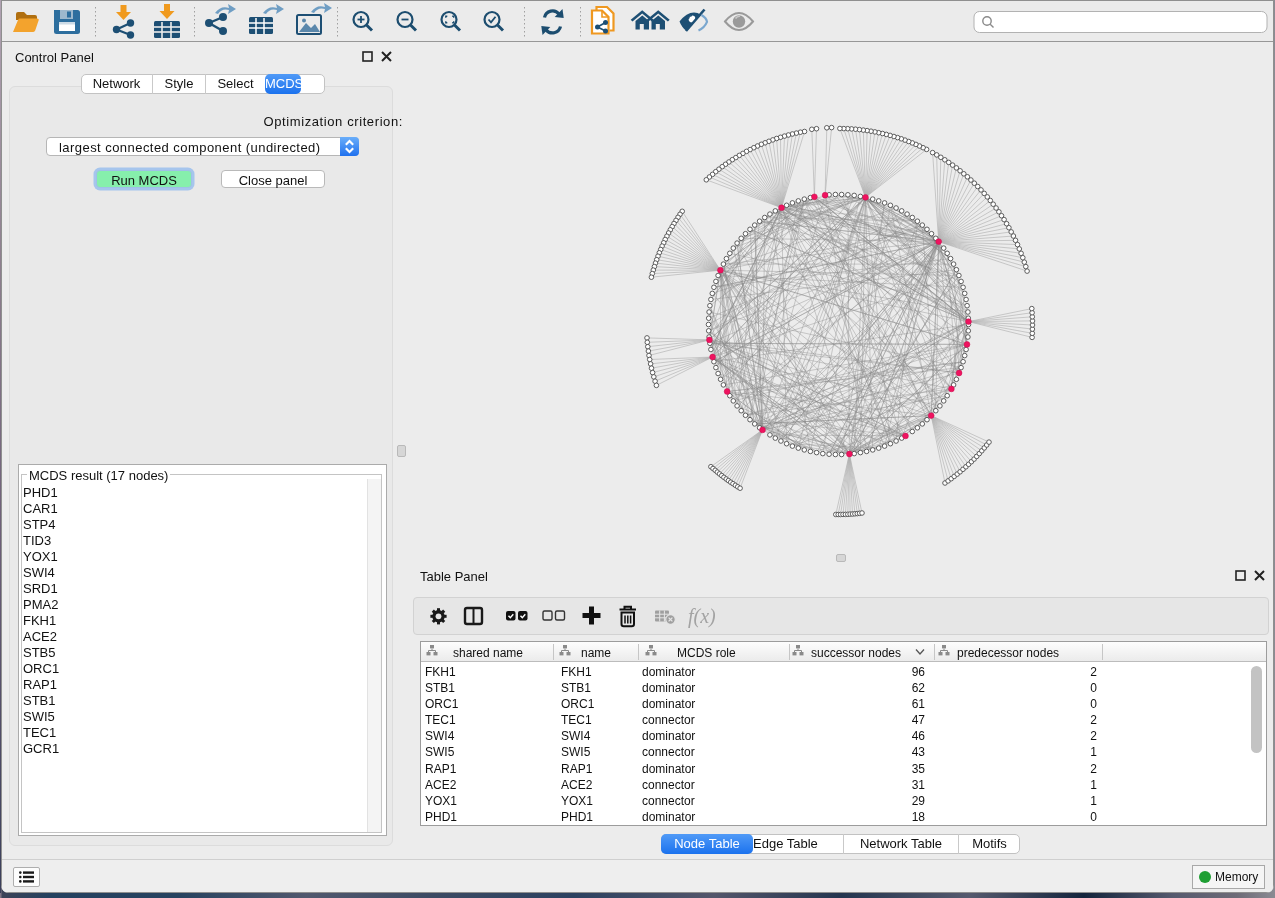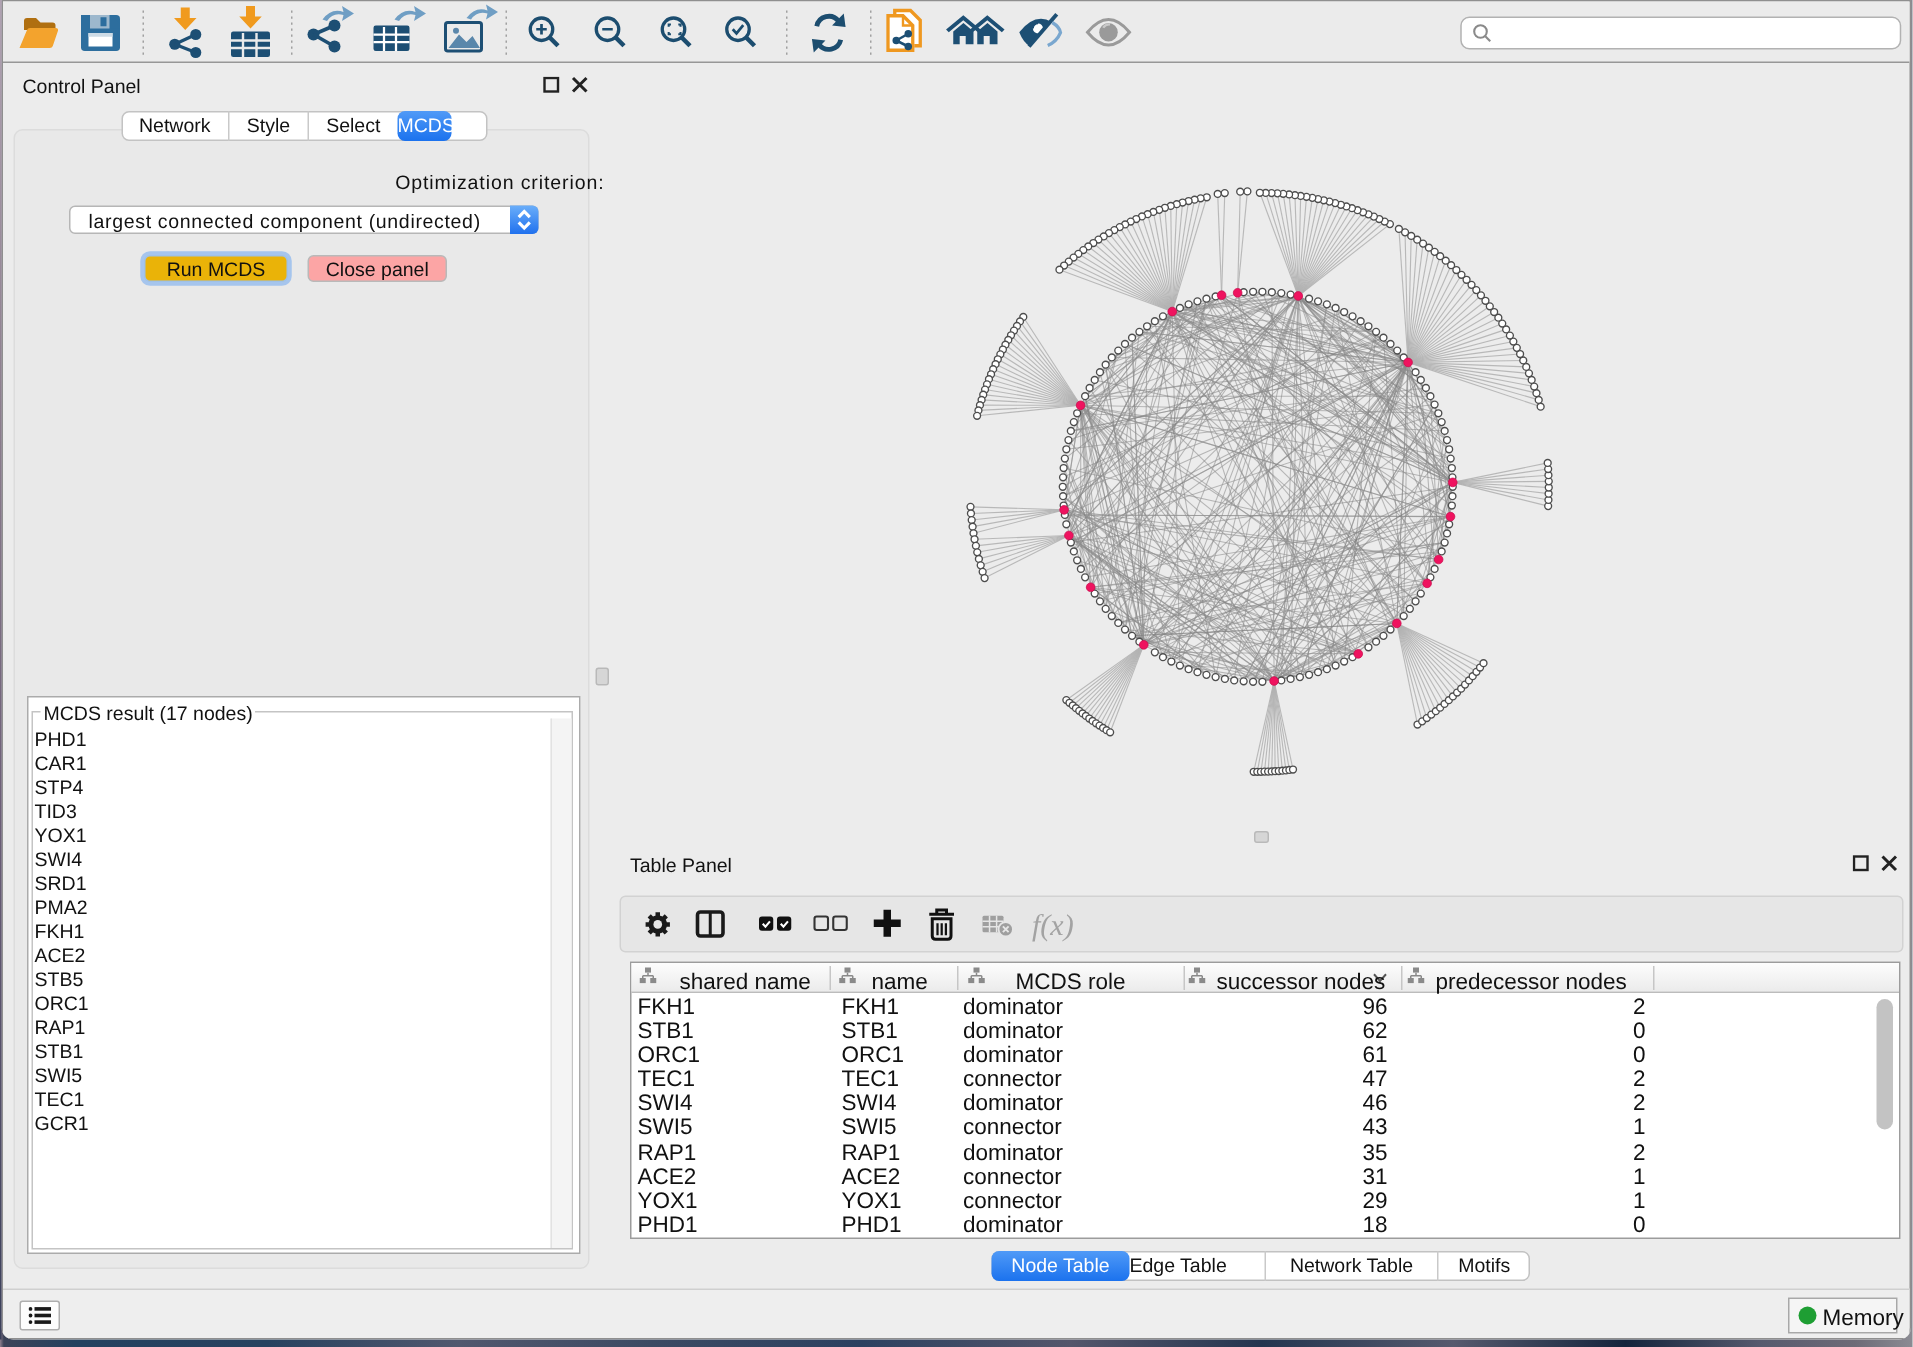--- a/index.html
+++ b/index.html
@@ -8,21 +8,21 @@
   font-family:"Liberation Sans",sans-serif;
   background:
     linear-gradient(90deg,#8d7f8e 0%,#3c4358 0.2%,#24415f 4%,#27425f 14%,#51586e 24%,#3c4a63 34%,#2c4160 45%,#54566b 56%,#24354f 66%,#565a6e 76%,#14243c 85%,#565a6e 92%,#6d6b77 97%,#8b8b93 100%);
 }
 .window { position:absolute; left:1px; top:0; width:1273px; height:893px;
   background:#ececec; border-radius:0 0 8px 8px; overflow:hidden;
   box-shadow: inset 0 0 0 1px #8f8f8f; }
 .abs { position:absolute; }
 svg { display:block; }
 .t13 { font-size:13px; color:#111; }
-.t12 { font-size:15px; color:#111; }
+.t12 { font-size:12px; color:#111; }
 </style>
 </head>
 <body>
 <div class="window">
 
 <div class="abs" style="left:1px;top:1px;width:1271px;height:41px;background:#ebebeb;border-bottom:1px solid #979797">
   <svg width="1271" height="40" viewBox="1 0 1271 40" xmlns="http://www.w3.org/2000/svg">
     <g stroke="#a0a0a0" stroke-width="1" stroke-dasharray="1.5,2.5">
       <line x1="94.5" y1="6" x2="94.5" y2="36"></line>
           <line x1="193.5" y1="6" x2="193.5" y2="36"></line>
@@ -186,22 +186,22 @@
 <div class="abs t13" style="left:0;top:114px;width:402px;text-align:right;letter-spacing:0.6px">Optimization criterion:</div>
 
 <div class="abs" style="left:45px;top:137px;width:313px;height:19px;background:#fff;border:1px solid #b6b6b6;border-radius:4px"></div>
 <div class="abs t13" style="left:58px;top:140px;letter-spacing:0.45px">largest connected component (undirected)</div>
 <div class="abs" style="left:339px;top:137px;width:19px;height:19px;background:linear-gradient(#6aaefa,#2071ee);border-radius:0 4px 4px 0"></div>
 <svg class="abs" width="19" height="19" viewBox="0 0 19 19" style="left:339px;top:137px" xmlns="http://www.w3.org/2000/svg">
   <path d="M5.8 7.8 l3.7-3.8 3.7 3.8" fill="none" stroke="#fff" stroke-width="2.1"></path>
   <path d="M5.8 11.2 l3.7 3.8 3.7-3.8" fill="none" stroke="#fff" stroke-width="2.1"></path>
 </svg>
 
-<div class="abs" style="left:95px;top:170px;width:96px;height:18px;background:#eab308;border:1px solid #9fc1e7;border-radius:4px;box-shadow:0 0 0 2.5px rgba(112,167,240,0.55);line-height:17px;text-align:center" class2="t13"><span class="t13">Run MCDS</span></div>
-<div class="abs" style="left:204px;top:170px;width:93px;height:18px;background:#fca5a5;border:1px solid #b9b9b9;border-radius:4px;line-height:17px;text-align:center"><span class="t13">Close panel</span></div>
+<div class="abs" style="left:95px;top:170px;width:96px;height:18px;background:#86efac;border:1px solid #9fc1e7;border-radius:4px;box-shadow:0 0 0 2.5px rgba(112,167,240,0.55);line-height:17px;text-align:center" class2="t13"><span class="t13">Run MCDS</span></div>
+<div class="abs" style="left:220px;top:170px;width:104px;height:18px;background:#ffffff;border:1px solid #b9b9b9;border-radius:4px;line-height:17px;text-align:center"><span class="t13">Close panel</span></div>
 
 <div class="abs" style="left:17px;top:464px;width:369px;height:372px;background:#fff;border:1px solid #ababab"></div>
 <div class="abs" style="left:20px;top:474px;width:361px;height:359px;border:1px solid #c4c4c4"></div>
 <div class="abs t13" style="left:26px;top:468px;background:#fff;padding:0 2px">MCDS result (17 nodes)</div>
 <div class="abs" style="left:366px;top:479px;width:14px;height:353px;background:#f4f4f4;border-left:1px solid #e2e2e2"></div>
 <div class="abs t13" style="left:22px;top:485px;line-height:16px">PHD1<br>CAR1<br>STP4<br>TID3<br>YOX1<br>SWI4<br>SRD1<br>PMA2<br>FKH1<br>ACE2<br>STB5<br>ORC1<br>RAP1<br>STB1<br>SWI5<br>TEC1<br>GCR1</div>
 
 <div class="abs" style="left:396px;top:445px;width:9px;height:12px;background:#d6d6d6;border:1px solid #b9b9b9;border-radius:2px"></div>
 <div class="abs" style="left:835px;top:554px;width:10px;height:8px;background:#d6d6d6;border:1px solid #b9b9b9;border-radius:2px"></div>
 

